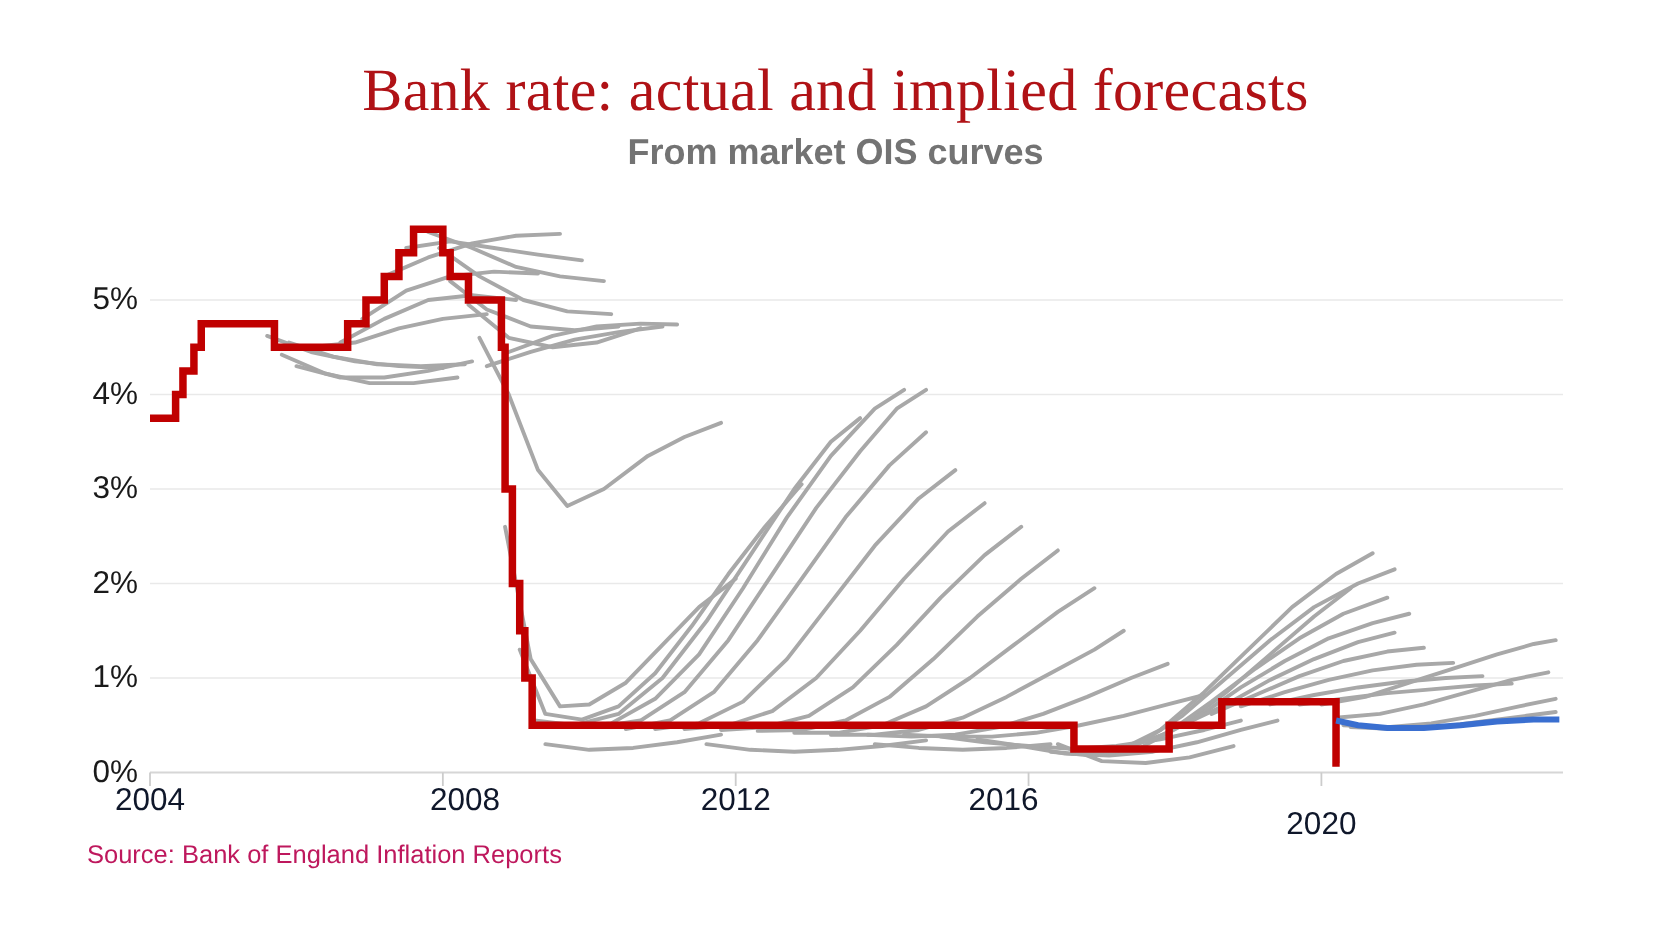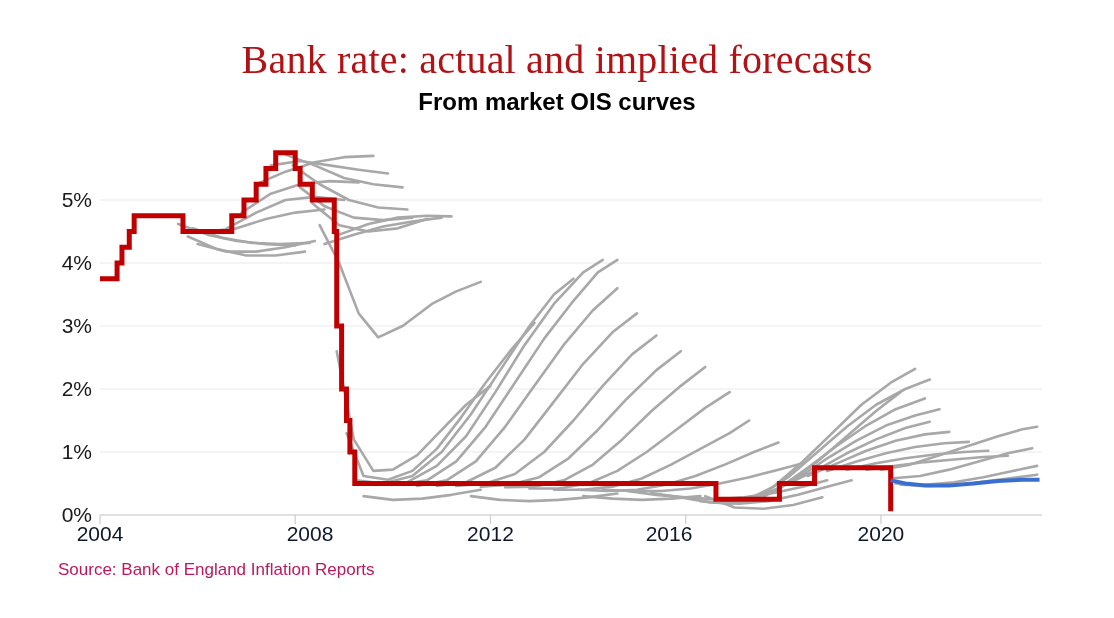--- a/index.html
+++ b/index.html
@@ -10,21 +10,21 @@
   #root{position:relative;width:1114px;height:618px;}
 
   .title{
     position:absolute;left:0;top:36px;width:1114px;text-align:center;
     font-family:"Liberation Serif", serif;
     font-size:40px;color:#b01216;letter-spacing:.2px;white-space:nowrap;
   }
   .subtitle{
     position:absolute;left:0;top:88px;width:1114px;text-align:center;
     font-family:"Liberation Sans", sans-serif;
-    font-size:24px;font-weight:bold;color:#000000;
+    font-size:24px;font-weight:bold;color:#737373;
   }
 
   .plot{position:absolute;left:0;top:0;width:1114px;height:618px;}
 
   .ylabel{
     position:absolute;right:0;width:56px;text-align:right;
     font-size:21px;color:#1a1a1a;line-height:1;
   }
   .ylabel-wrap{position:absolute;left:0;top:0;width:92px;height:618px;}
 
@@ -127,17 +127,17 @@
       <div class="ylabel" style="top: 378px;">2%</div>
       <div class="ylabel" style="top: 315px;">3%</div>
       <div class="ylabel" style="top: 252px;">4%</div>
       <div class="ylabel" style="top: 189px;">5%</div>
     </div>
   <div id="xlabels">
       <div class="xlabel" style="left: 100px;">2004</div>
       <div class="xlabel" style="left: 310px;">2008</div>
       <div class="xlabel" style="left: 490.466px; text-align: right;">2012</div>
       <div class="xlabel" style="left: 669px;">2016</div>
-      <div class="xlabel" style="left: 880.933px;">2020</div>
+      <div class="xlabel" style="left: 880.933px; margin-top: 16px;">2020</div>
     </div>
 
   <div class="source">Source: Bank of England Inflation Reports</div>
 </div>
 
 </body></html>

